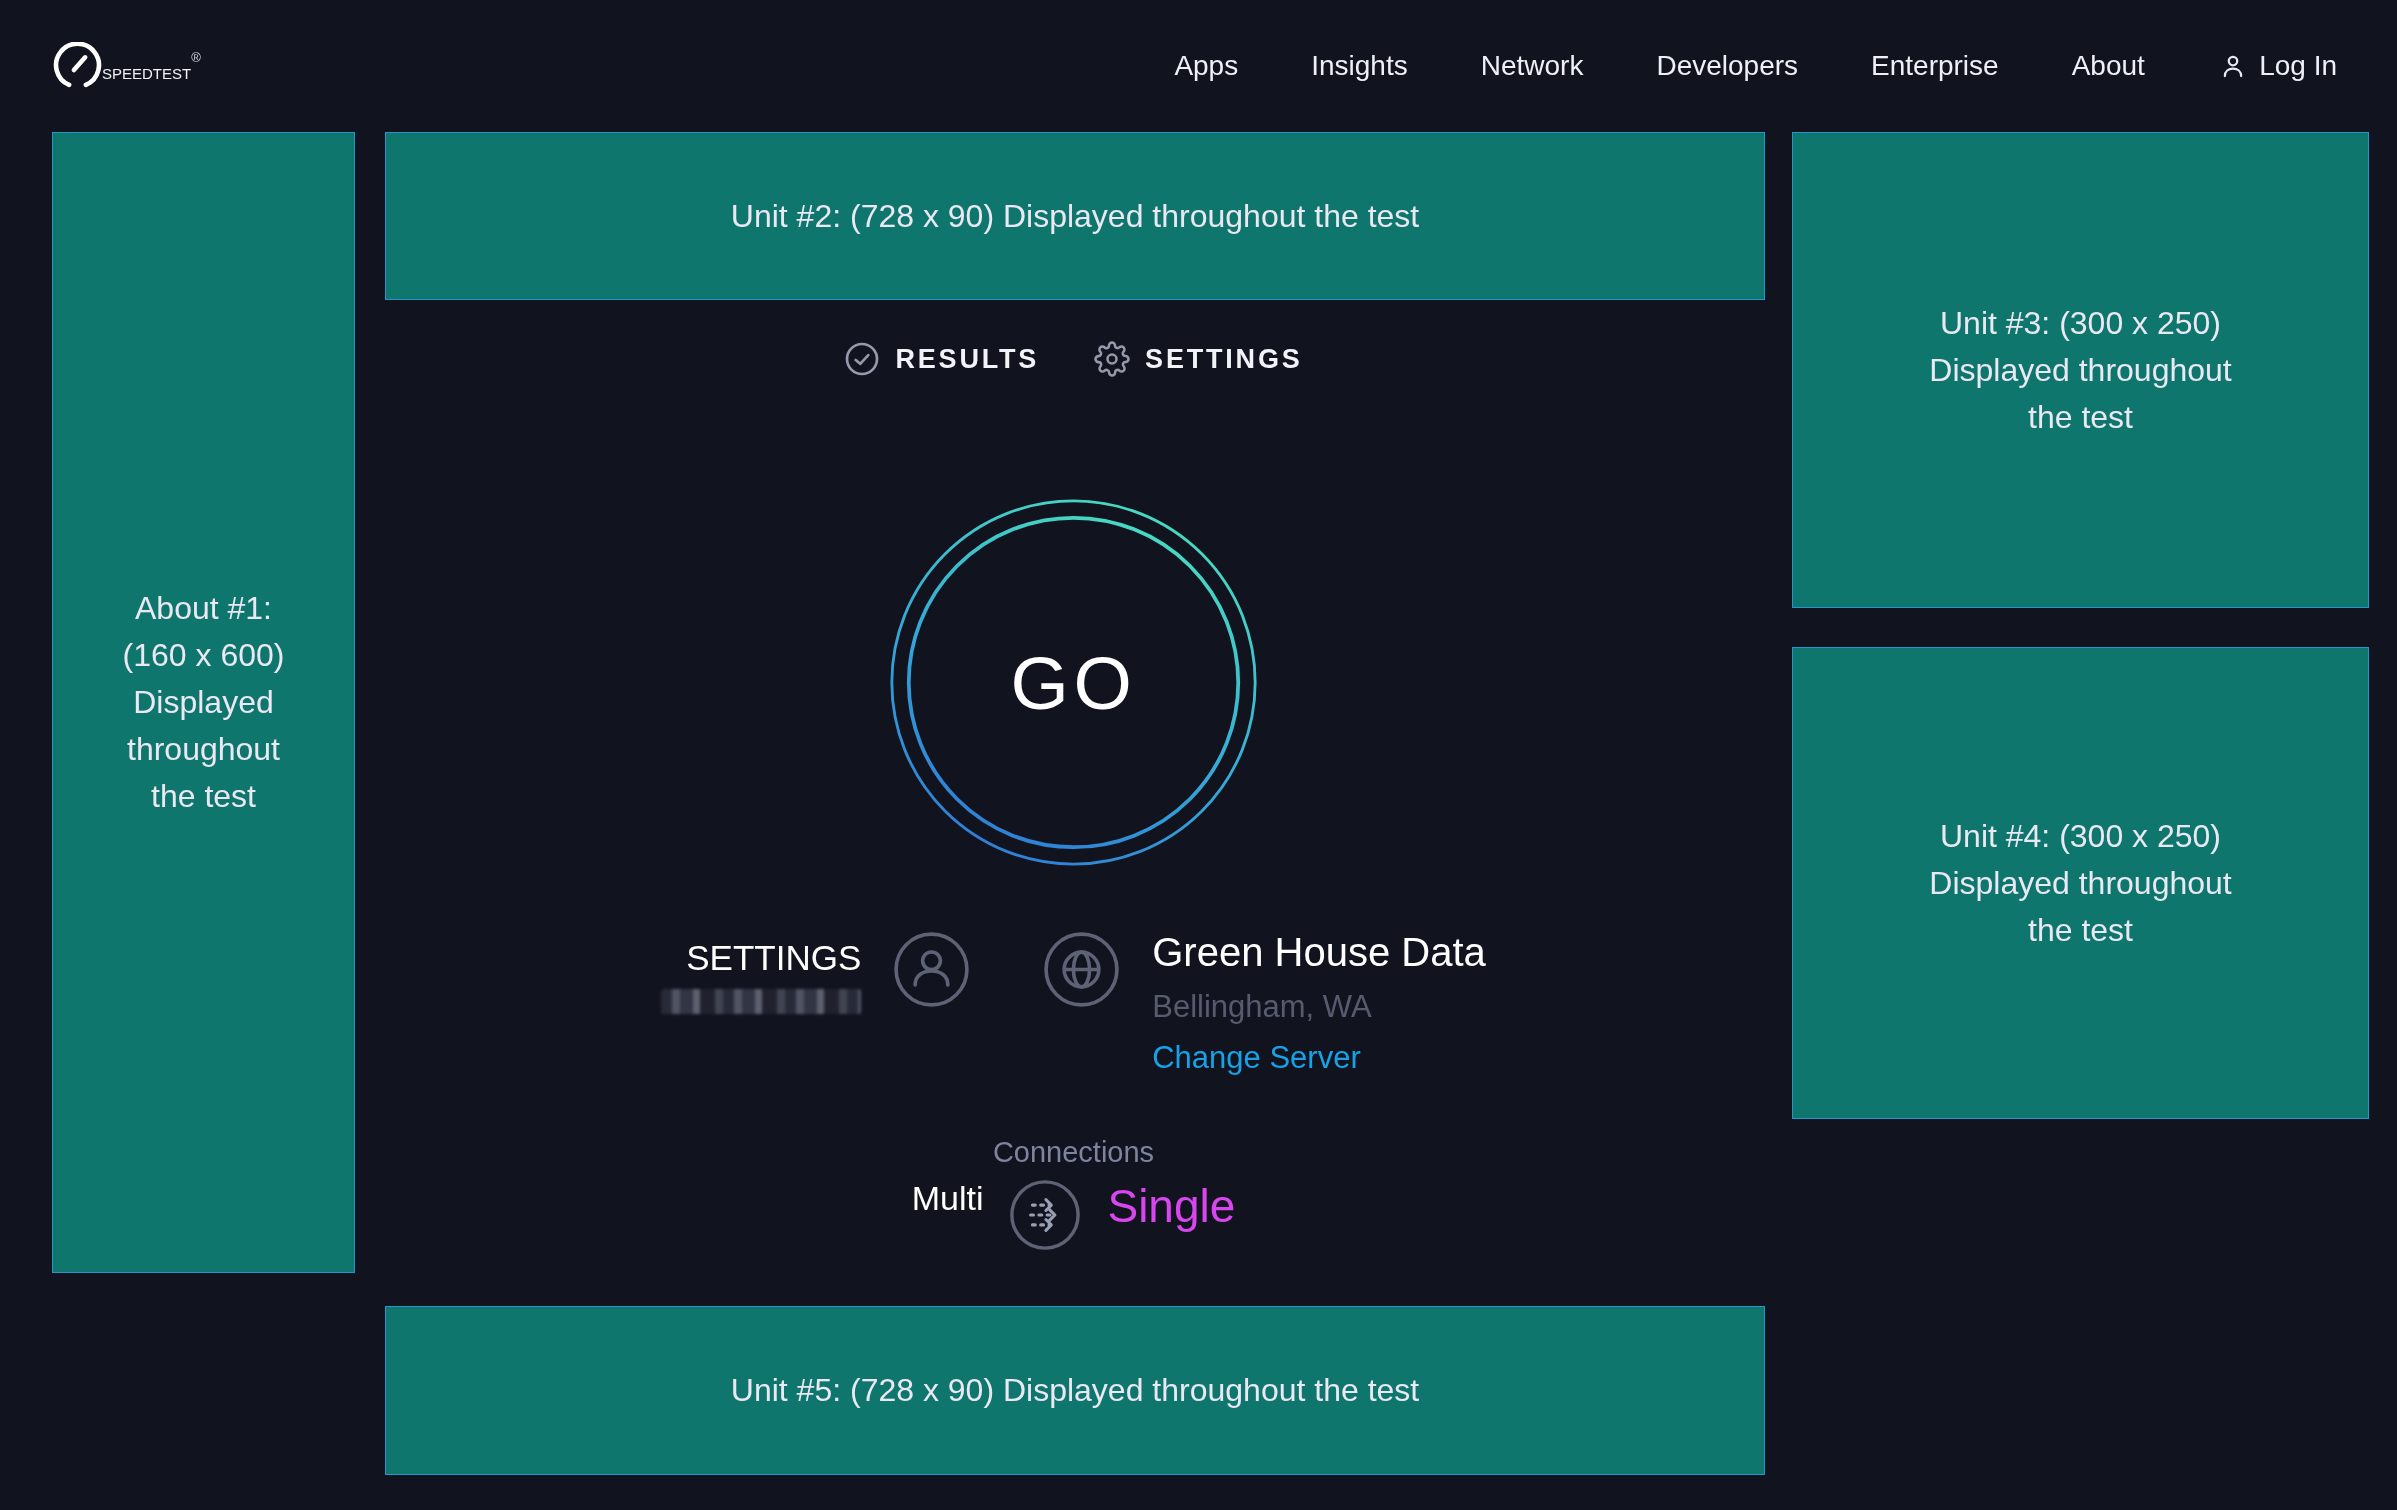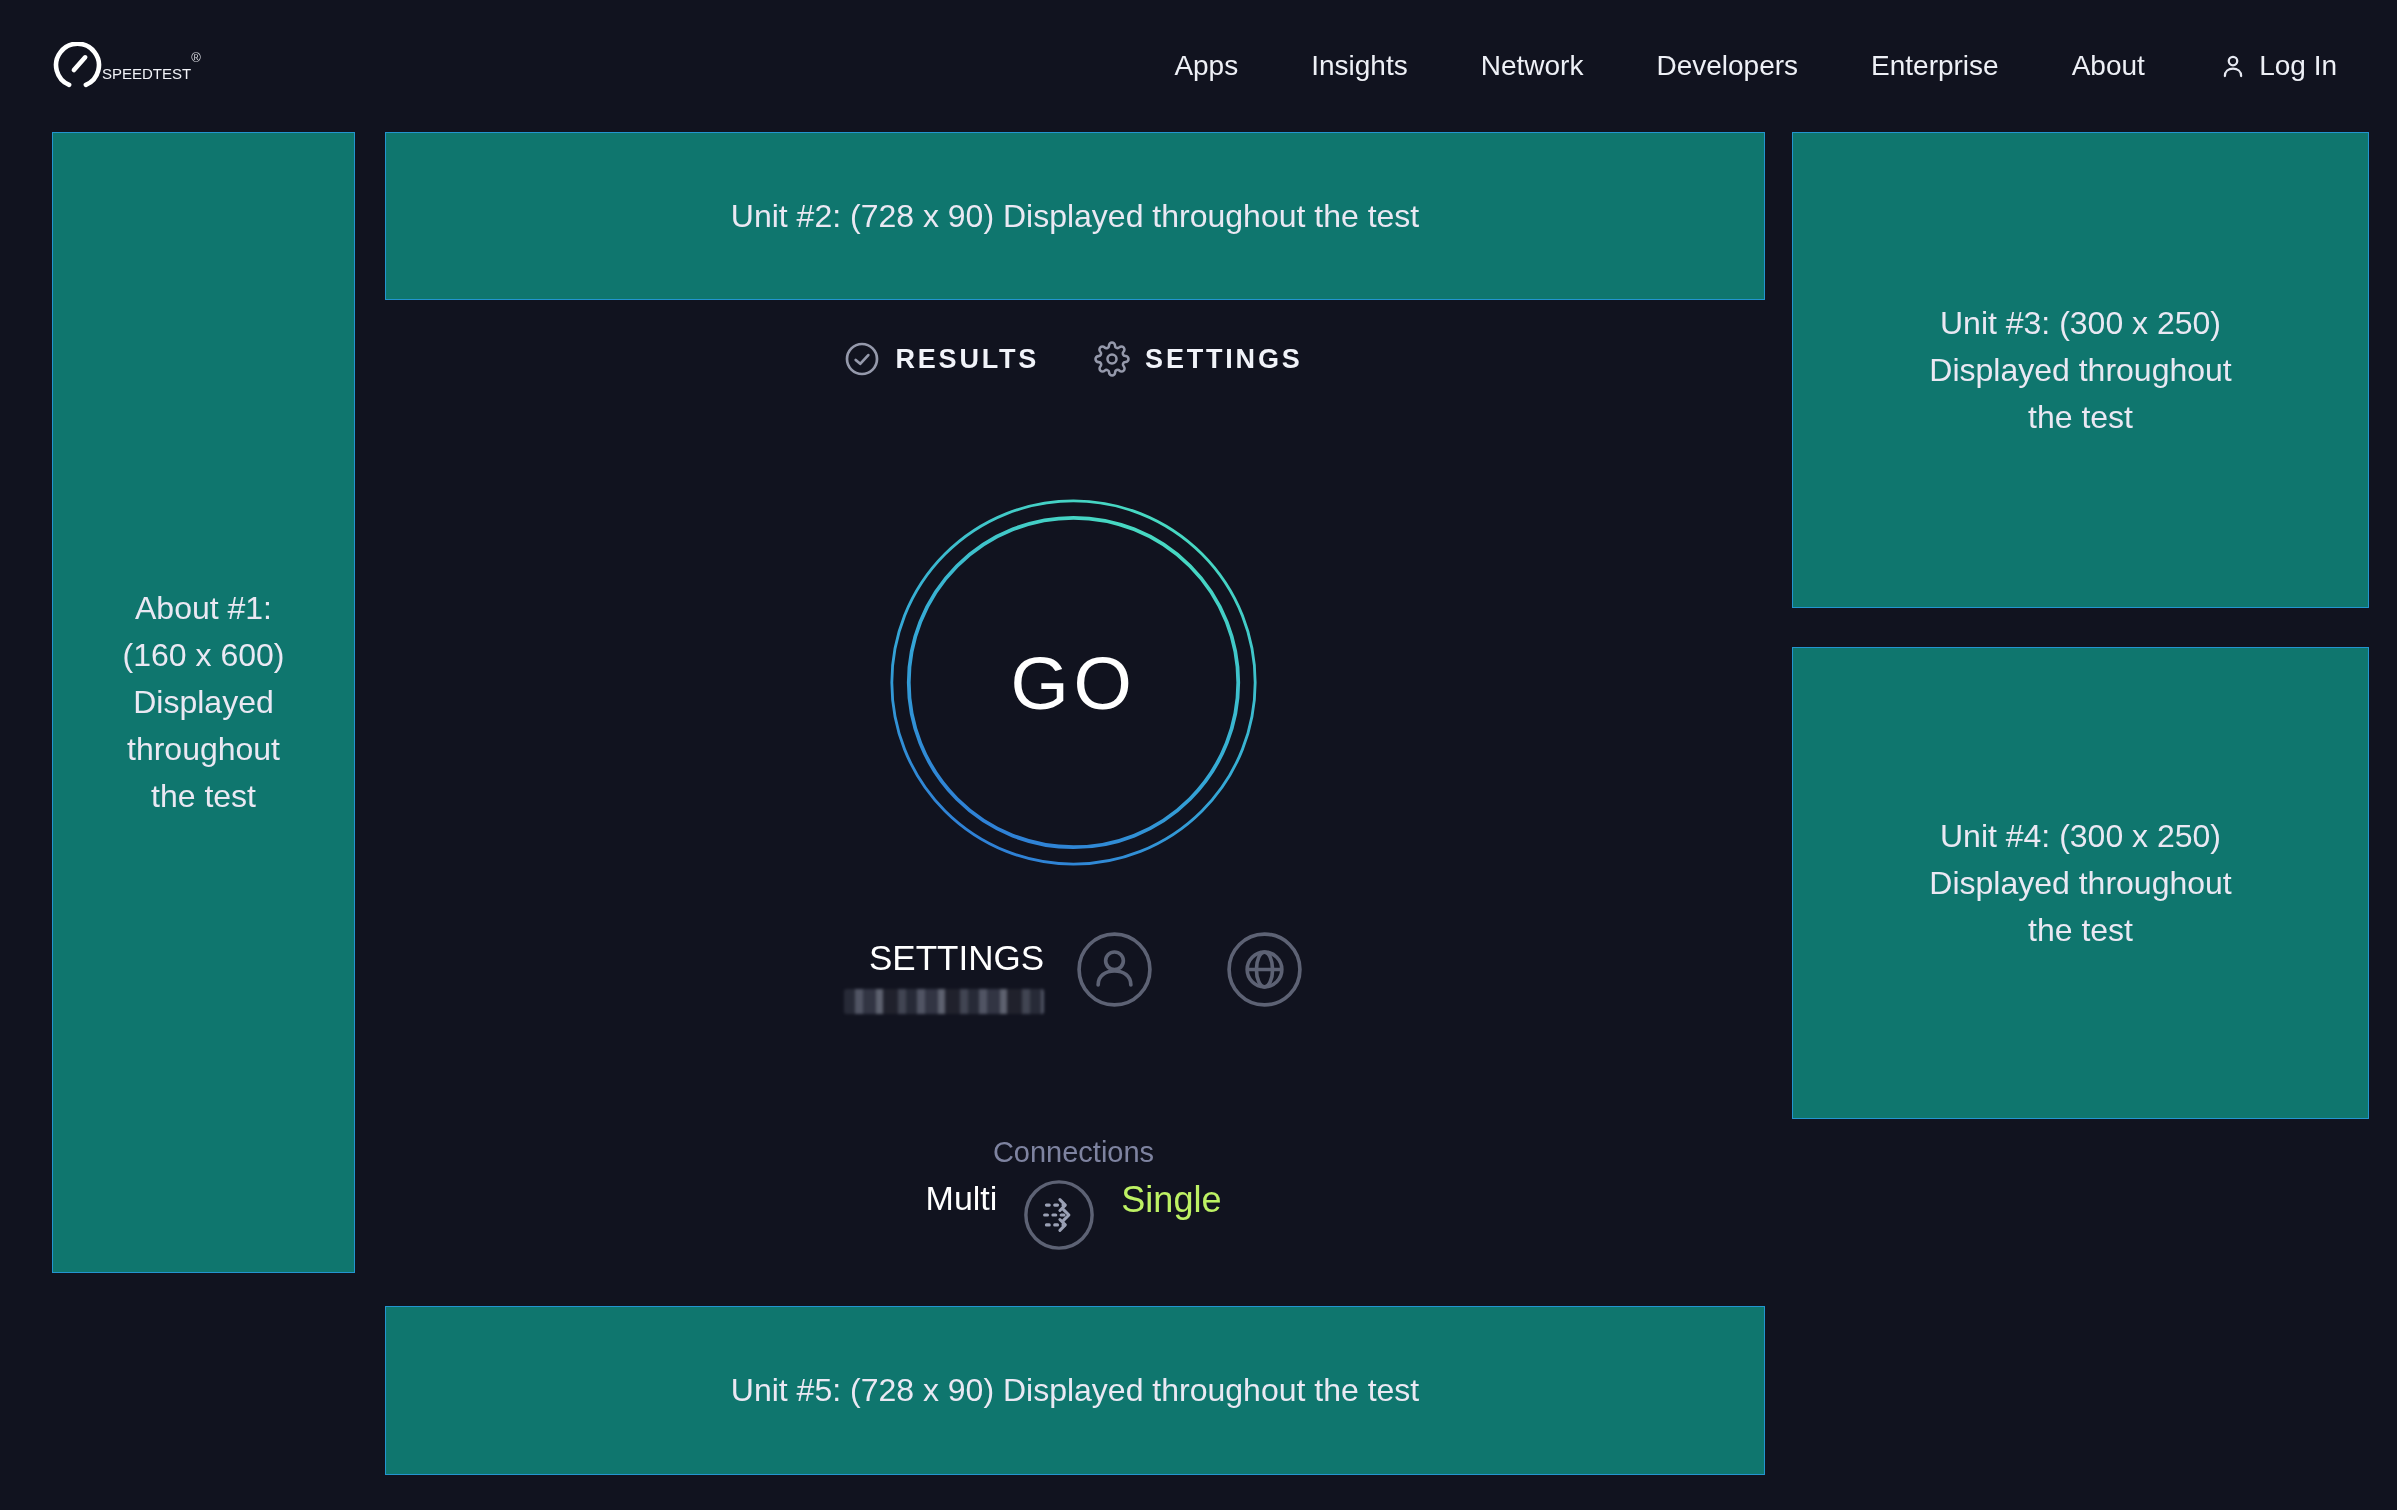--- a/index.html
+++ b/index.html
@@ -95,21 +95,21 @@
   
   .conn-label-row {
     position: absolute; left: 355px; top: 1136px; width: 1437px;
     text-align: center; font-size: 29px; color: #7e83a0;
   }
   .conn-toggle-row {
     position: absolute; left: 355px; top: 1179px; width: 1437px;
     display: flex; align-items: flex-start; justify-content: center; gap: 26px;
   }
   .conn-multi { font-size: 34px; color: #ffffff; cursor: pointer; }
-  .conn-single { font-size: 36px; color: #bef264; cursor: pointer; }
+  .conn-single { font-size: 46px; color: #d946ef; cursor: pointer; }
   .conn-toggle { width: 72px; height: 72px; color: #5d6274; cursor: pointer; }
 </style>
 </head>
 <body>
 
 <div class="header">
   <div class="logo">
     <svg viewBox="0 0 48 48" fill="none">
       <path d="M15.8 42 A21 21 0 1 1 32.2 42" stroke="currentColor" stroke-width="4.5" stroke-linecap="round"></path>
       <path d="M20.5 27.5 L31.5 15" stroke="currentColor" stroke-width="4.5" stroke-linecap="round"></path>
@@ -202,20 +202,25 @@
     <circle cx="20" cy="20" r="18.4" stroke="currentColor" stroke-width="1.9"></circle>
     <circle cx="20" cy="15.5" r="4.6" stroke="currentColor" stroke-width="1.9"></circle>
     <path d="M11.5 28 c0-4.8 3.8-7.2 8.5-7.2 s8.5 2.4 8.5 7.2" stroke="currentColor" stroke-width="1.9" stroke-linecap="round"></path>
   </svg>
   <svg class="circle-icon server-icon" viewBox="0 0 40 40" fill="none">
     <circle cx="20" cy="20" r="18.4" stroke="currentColor" stroke-width="1.9"></circle>
     <circle cx="20" cy="20" r="9" stroke="currentColor" stroke-width="1.9"></circle>
     <ellipse cx="20" cy="20" rx="4.2" ry="9" stroke="currentColor" stroke-width="1.9"></ellipse>
     <path d="M11 20 H29" stroke="currentColor" stroke-width="1.9"></path>
   </svg>
+  <div class="server-block">
+    <div class="server-name">Green House Data</div>
+    <div class="server-loc">Bellingham, WA</div>
+    <div class="server-change">Change Server</div>
+  </div>
 </div>
 
 <div class="conn-label-row">Connections</div>
 <div class="conn-toggle-row">
   <div class="conn-multi">Multi</div>
   <svg class="conn-toggle" viewBox="0 0 40 40" fill="none">
     <circle cx="20" cy="20" r="18.4" stroke="currentColor" stroke-width="1.9"></circle>
     <g stroke="#9aa0b4" stroke-width="1.7" stroke-linecap="round">
       <path d="M13 14.5 H23" stroke-dasharray="1.6 3"></path>
       <path d="M23.5 14.5 l-3 -3 M23.5 14.5 l-3 3"></path>

